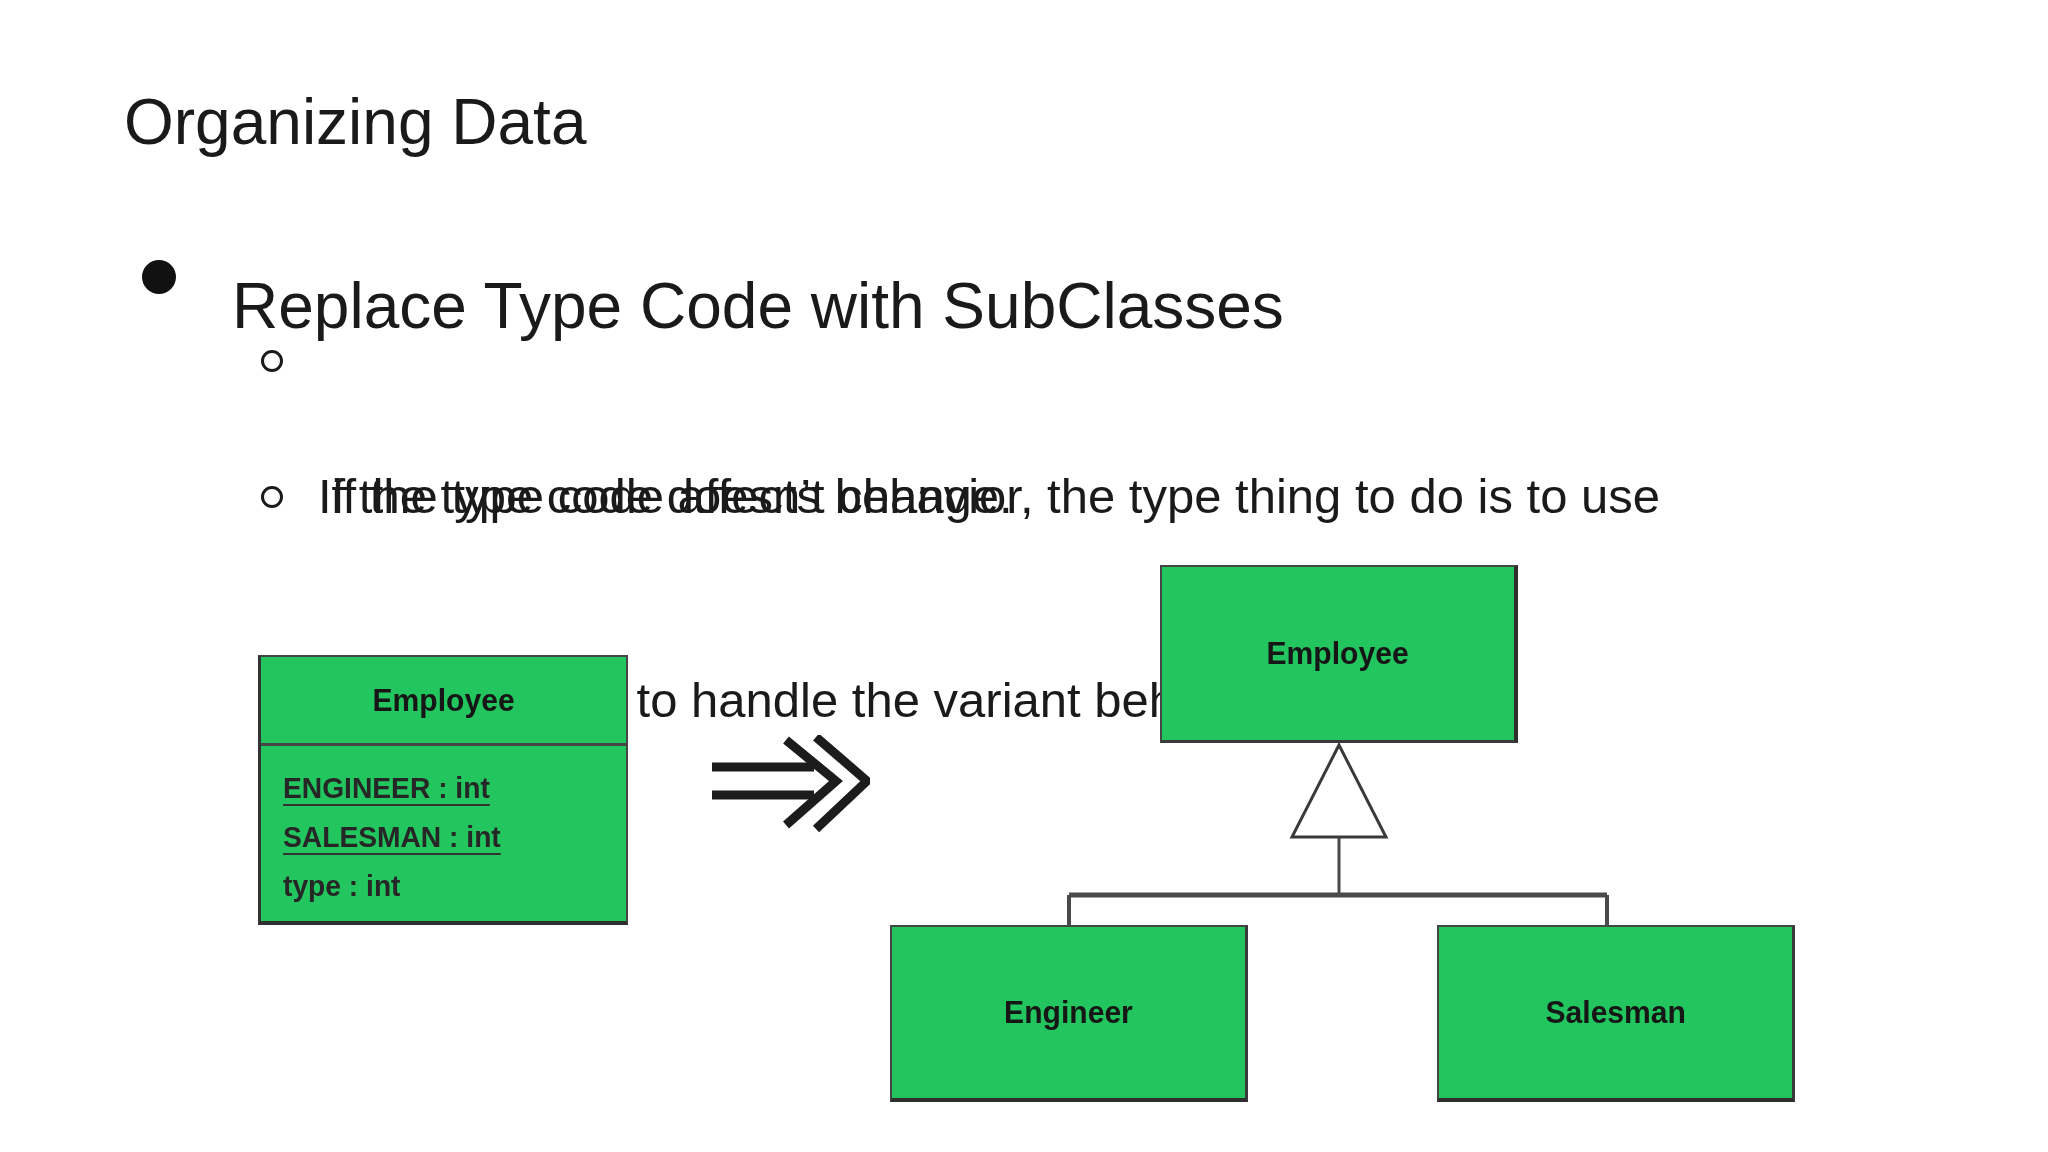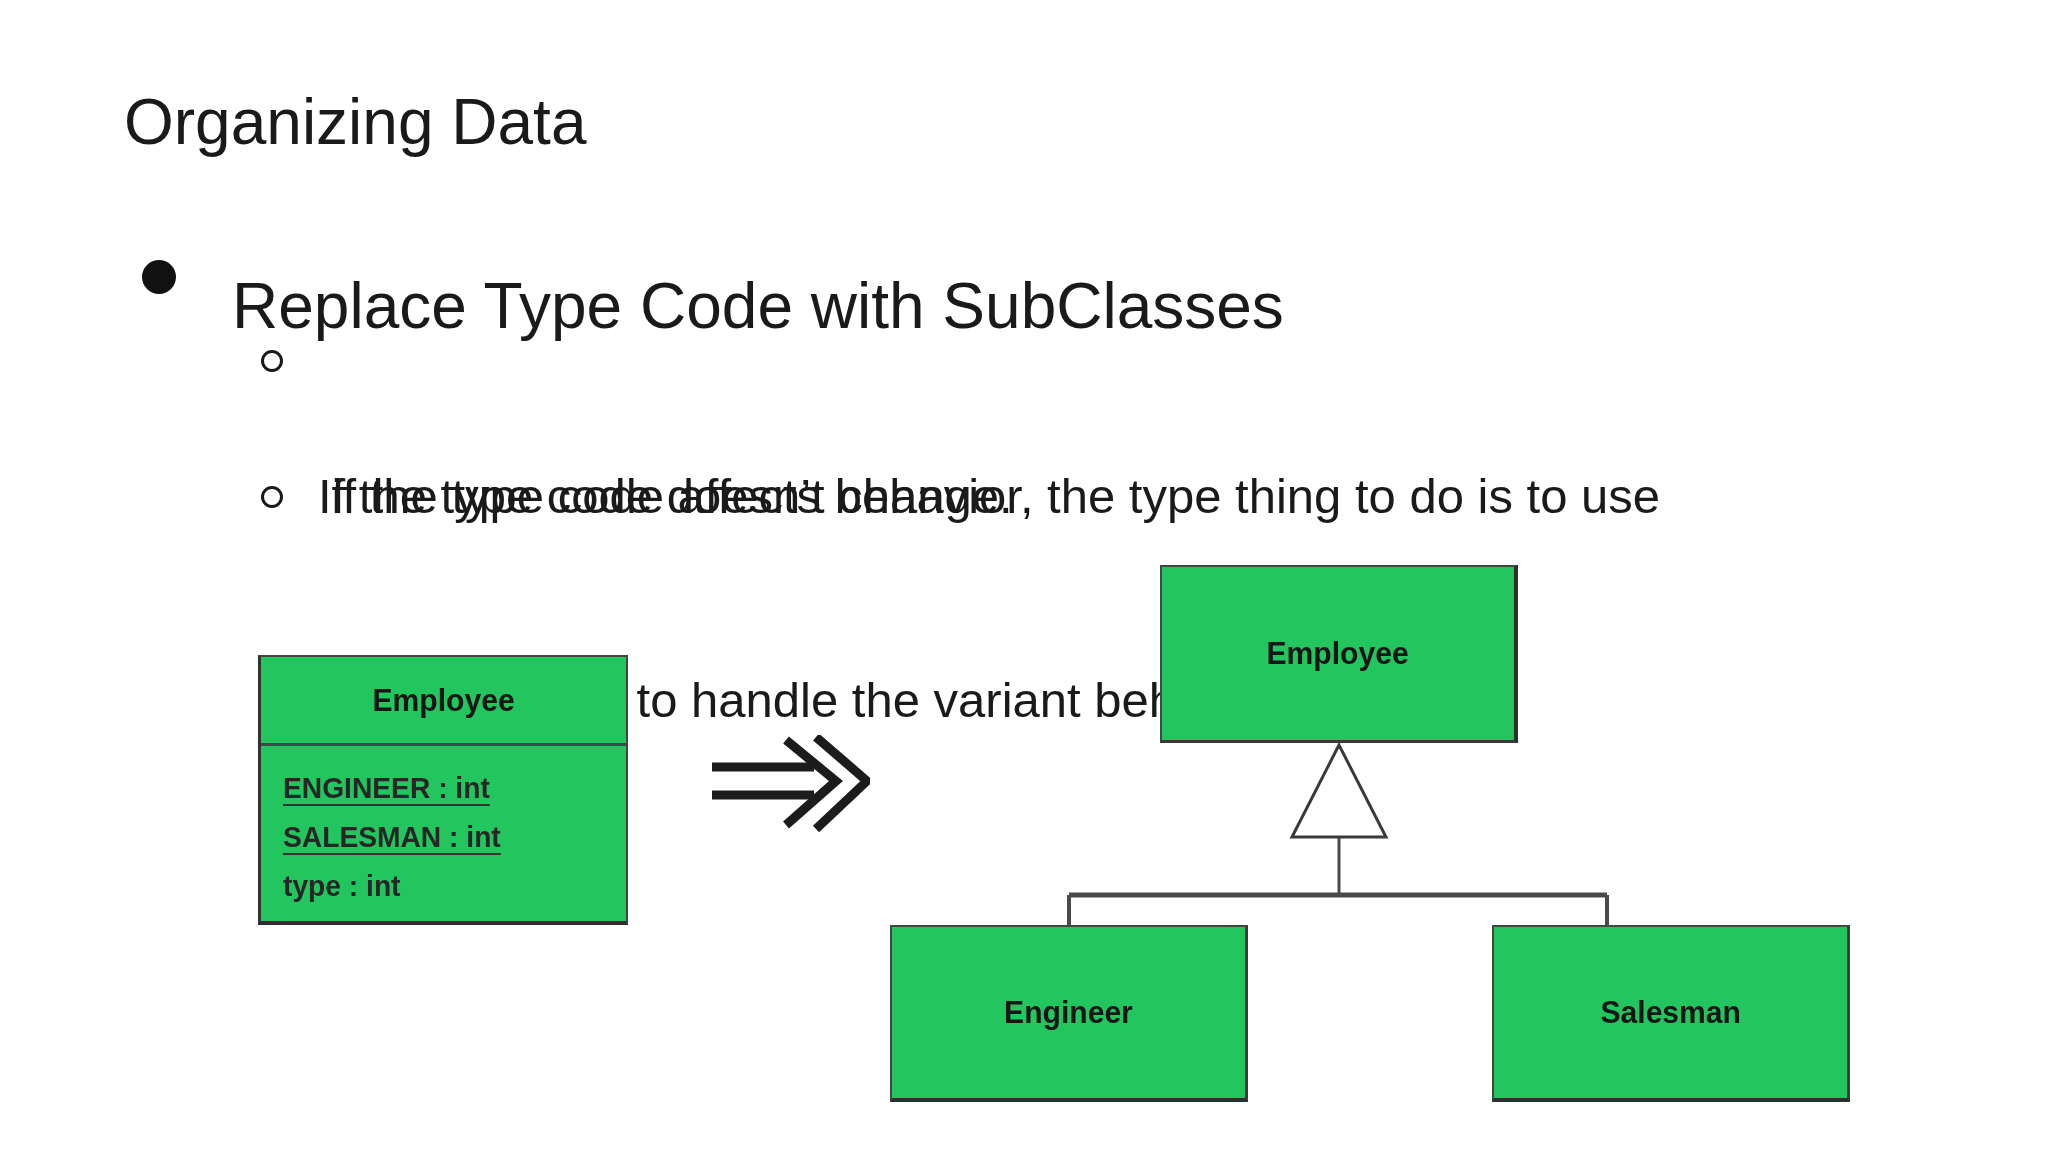--- a/index.html
+++ b/index.html
@@ -76,21 +76,21 @@
     left:1160px; top:565px; width:358px; height:178px;
     border-width:2px 4px 3px 2px;
     border-color:#454545 #2e2e2e #3a3a3a #454545;
   }
   .child-box {
     top:925px; width:358px; height:177px;
     border-width:2px 3px 4px 2px;
     border-color:#454545 #3a3a3a #2e2e2e #454545;
   }
   .child-engineer { left:890px; }
-  .child-salesman { left:1492px; }
+  .child-salesman { left:1437px; }
 
   .arrow-svg { position:absolute; left:710px; top:735px; }
   .connector-svg { position:absolute; left:950px; top:740px; }
 </style>
 </head>
 <body>
 
 <div class="slide">
 
   <div class="title">Organizing Data</div>

